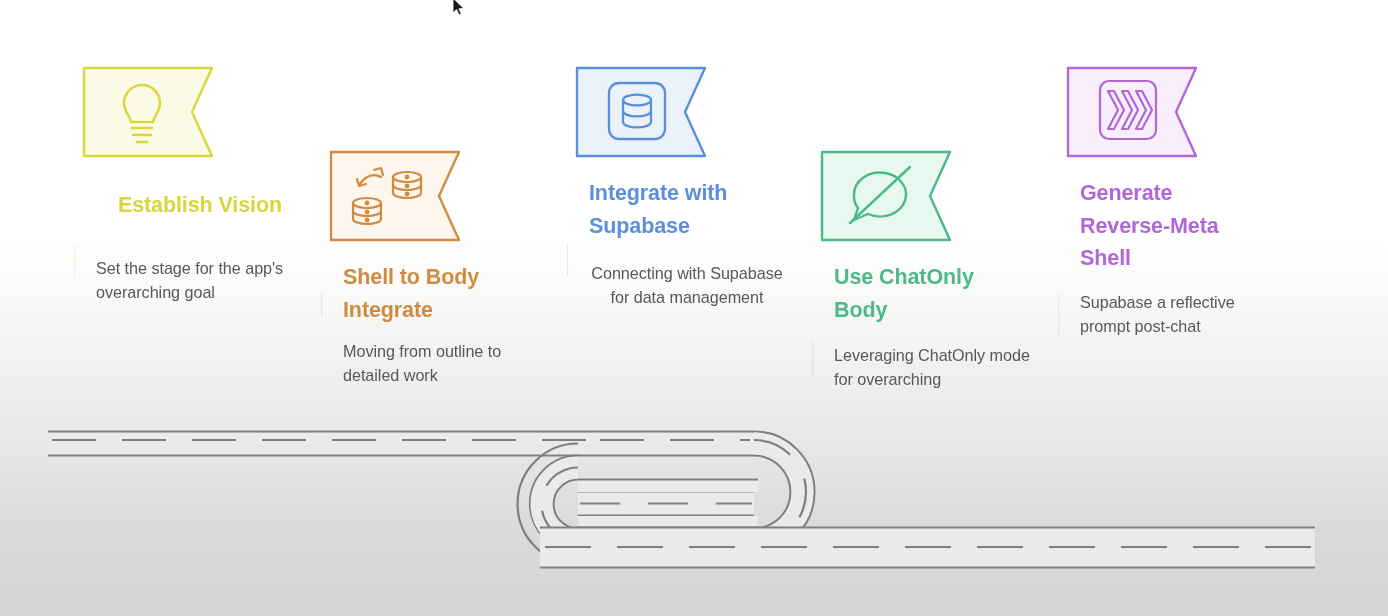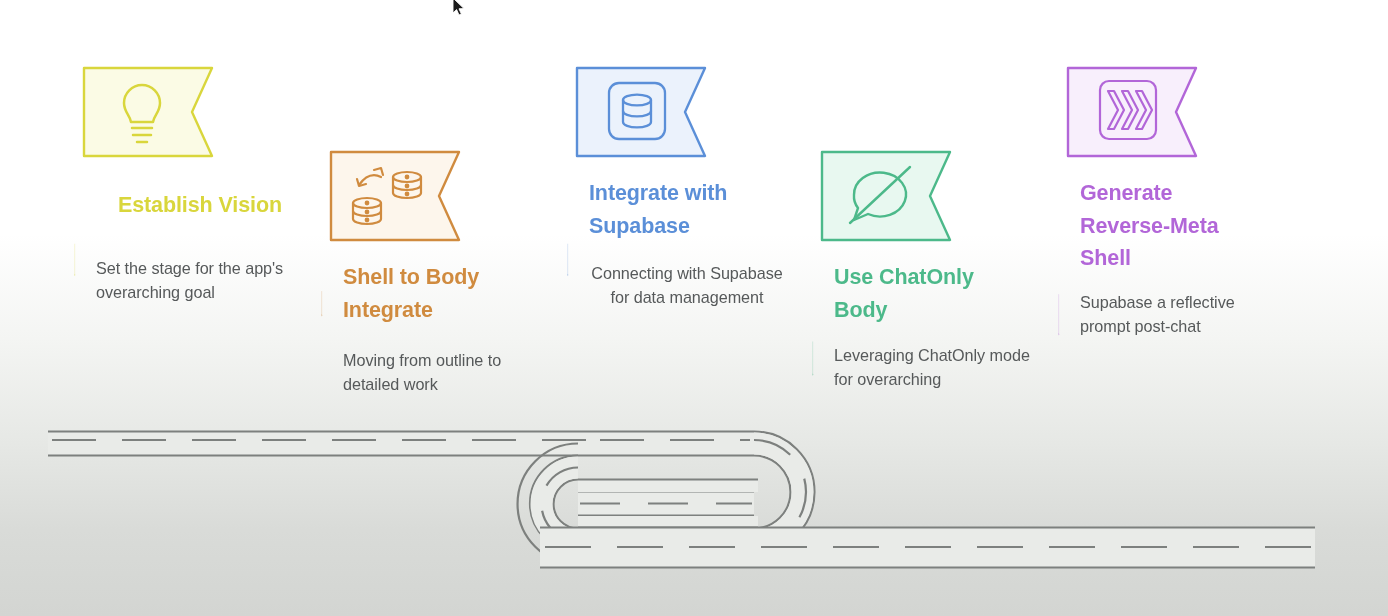--- a/index.html
+++ b/index.html
@@ -188,21 +188,21 @@
           <ellipse cx="88" cy="28" rx="14" ry="5"></ellipse>
           <path d="M74,28 v8 a14,5 0 0 0 28,0 v-8"></path>
           <path d="M74,36 v8 a14,5 0 0 0 28,0 v-8"></path>
           <circle cx="88" cy="28" r="1.3" fill="#d08b3f"></circle>
           <circle cx="88" cy="37" r="1.3" fill="#d08b3f"></circle>
           <circle cx="88" cy="45" r="1.3" fill="#d08b3f"></circle>
         </g>
       </svg>
     </div>
     <div class="m-title" style="top:112px; color:#d08b3f;">Shell to Body Integrate</div>
-    <div class="m-desc" style="top:200px;">Moving from outline to detailed work</div>
+    <div class="m-desc" style="top:191px;">Moving from outline to detailed work</div>
   </div>
 
   <div class="milestone" style="left:563px; top:65px;">
     <svg class="pole" width="24" height="390" viewBox="0 0 24 390" style="left:4px;">
       <line x1="8" y1="0" x2="8" y2="372" stroke="#5b8fd8" stroke-width="2.4"></line>
       <circle cx="8" cy="375" r="6.4" fill="none" stroke="#5b8fd8" stroke-width="2.6"></circle>
     </svg>
     <div class="flag">
       <svg width="146" height="94" viewBox="0 0 146 94">
         <path d="M12,3 L140,3 L120,47 L140,91 L12,91 Z" fill="#ebf2fc" stroke="#5b8fd8" stroke-width="2.4" stroke-linejoin="round"></path>

